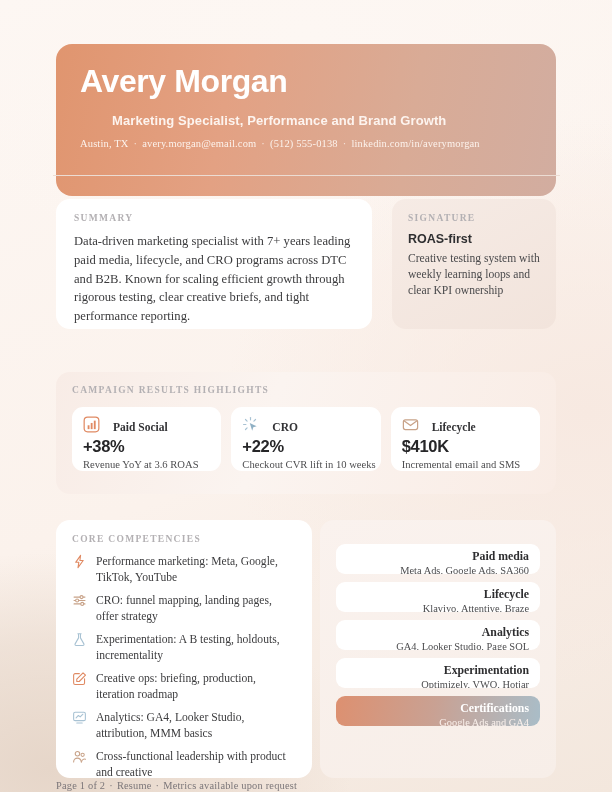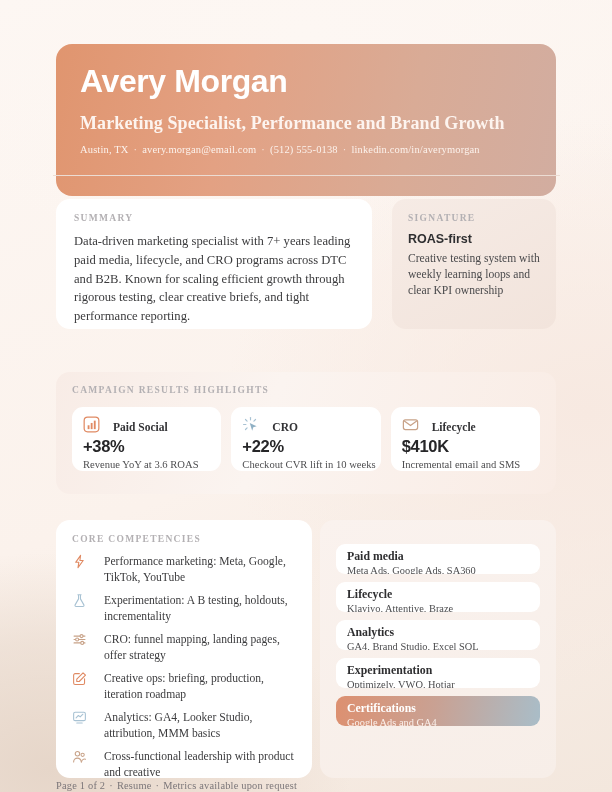--- a/index.html
+++ b/index.html
@@ -44,26 +44,27 @@
   .hdr-name {
     font-family: "Liberation Sans", sans-serif;
     font-weight: bold;
     font-size: 32px;
     color: #ffffff;
     letter-spacing: -0.4px;
     line-height: 38px;
     margin: 0;
   }
   .hdr-title {
-    font-family: Liberation Serif, serif;
-    font-weight: bold;
-    font-size: 18px;
+    font-family: Liberation Sans, sans-serif;
+    font-weight: bold;
+    font-size: 13px;
     color: #fdf4ef;
     margin-top: 13px;
     letter-spacing: 0.1px;
+    margin-left: 32px;
   }
   .hdr-contact {
     font-family: "Liberation Serif", serif;
     font-size: 10.5px;
     color: #fcf2ec;
     margin-top: 10px;
     letter-spacing: 0.15px;
     white-space: nowrap;
   }
   .hdr-contact .dot {
@@ -193,21 +194,21 @@
     width: 256px;
     height: 258px;
     background: #ffffff;
     border-radius: 14px;
     box-sizing: border-box;
     padding: 14px 16px;
   }
   .comp-list { margin-top: 10px; }
   .comp-item {
     display: flex;
-    gap: 17px;
+    gap: 9px;
     align-items: flex-start;
     margin-bottom: 7px;
   }
   .comp-text {
     font-size: 11.6px;
     line-height: 16px;
     color: #3c3c3e;
   }
   .tools {
     position: absolute;
@@ -222,20 +223,21 @@
   }
   .tool-list { margin-top: 10px; }
   .tool-row {
     background: #ffffff;
     border-radius: 9px;
     padding: 6px 11px;
     margin-bottom: 8px;
     height: 30px;
     box-sizing: border-box;
     overflow: hidden;
+    text-align: right;
   }
   .tool-row.featured {
     background: linear-gradient(100deg, #dd9070 0%, #c9a193 48%, #a9bdc8 100%);
   }
   .tool-name {
     font-family: "Liberation Serif", serif;
     font-weight: bold;
     font-size: 11.8px;
     color: #2e2e30;
     line-height: 13.5px;
@@ -354,45 +356,45 @@
           <svg width="15" height="15" viewBox="0 0 22 22">
               <path d="M12.6 2 L5.4 12.2 H10 L8.8 20 L16.4 9.6 H11.6 Z" fill="none" stroke="#e08a63" stroke-width="1.6" stroke-linejoin="round"></path>
             </svg>
         </span>
         <span class="comp-text">Performance marketing: Meta, Google, TikTok, YouTube</span>
       </div>
 
       <div class="comp-item">
         <span class="icon">
           <svg width="15" height="15" viewBox="0 0 22 22">
-              <path d="M8.6 2.6 h4.8 M9.6 2.6 v6 L4.6 17.4 a1.6 1.6 0 0 0 1.4 2.4 h10 a1.6 1.6 0 0 0 1.4 -2.4 L12.4 8.6 V2.6" fill="none" stroke="#a8c2d3" stroke-width="1.6" stroke-linecap="round" stroke-linejoin="round"></path>
-            </svg>
-        </span>
-        <span class="comp-text">Experimentation: A B testing, holdouts, incrementality</span>
-      </div>
-
-      <div class="comp-item">
-        <span class="icon">
-          <svg width="15" height="15" viewBox="0 0 22 22">
             <g stroke="#c8a288" stroke-width="1.6" stroke-linecap="round">
               <line x1="3" y1="6" x2="19" y2="6"></line>
               <line x1="3" y1="11" x2="19" y2="11"></line>
               <line x1="3" y1="16" x2="19" y2="16"></line>
             </g>
             <circle cx="14" cy="6" r="2.2" fill="#fff" stroke="#c8a288" stroke-width="1.6"></circle>
             <circle cx="7.5" cy="11" r="2.2" fill="#fff" stroke="#c8a288" stroke-width="1.6"></circle>
             <circle cx="15" cy="16" r="2.2" fill="#fff" stroke="#c8a288" stroke-width="1.6"></circle>
           </svg>
         </span>
         <span class="comp-text">CRO: funnel mapping, landing pages, offer strategy</span>
       </div>
 
       <div class="comp-item">
         <span class="icon">
           <svg width="15" height="15" viewBox="0 0 22 22">
+              <path d="M8.6 2.6 h4.8 M9.6 2.6 v6 L4.6 17.4 a1.6 1.6 0 0 0 1.4 2.4 h10 a1.6 1.6 0 0 0 1.4 -2.4 L12.4 8.6 V2.6" fill="none" stroke="#a8c2d3" stroke-width="1.6" stroke-linecap="round" stroke-linejoin="round"></path>
+            </svg>
+        </span>
+        <span class="comp-text">Experimentation: A B testing, holdouts, incrementality</span>
+      </div>
+
+      <div class="comp-item">
+        <span class="icon">
+          <svg width="15" height="15" viewBox="0 0 22 22">
             <path d="M18.4 11.4 v6.2 a2.2 2.2 0 0 1 -2.2 2.2 H4.6 a2.2 2.2 0 0 1 -2.2 -2.2 V6 a2.2 2.2 0 0 1 2.2 -2.2 h6.2" fill="none" stroke="#e08a63" stroke-width="1.6" stroke-linecap="round"></path>
             <path d="M16.2 2.6 L19.8 6.2 L10.6 15.4 H7 v-3.6 Z" fill="none" stroke="#e08a63" stroke-width="1.6" stroke-linejoin="round"></path>
           </svg>
         </span>
         <span class="comp-text">Creative ops: briefing, production, iteration roadmap</span>
       </div>
 
       <div class="comp-item">
         <span class="icon">
           <svg width="15" height="15" viewBox="0 0 22 22">
@@ -424,21 +426,21 @@
       <div class="tool-row">
         <div class="tool-name">Paid media</div>
         <div class="tool-sub">Meta Ads, Google Ads, SA360</div>
       </div>
       <div class="tool-row">
         <div class="tool-name">Lifecycle</div>
         <div class="tool-sub">Klaviyo, Attentive, Braze</div>
       </div>
       <div class="tool-row">
         <div class="tool-name">Analytics</div>
-        <div class="tool-sub">GA4, Brand Studio, Excel SQL</div>
+        <div class="tool-sub">GA4, Looker Studio, Page SQL</div>
       </div>
       <div class="tool-row">
         <div class="tool-name">Experimentation</div>
         <div class="tool-sub">Optimizely, VWO, Hotjar</div>
       </div>
       <div class="tool-row featured">
         <div class="tool-name">Certifications</div>
         <div class="tool-sub">Google Ads and GA4</div>
       </div>
     </div>

